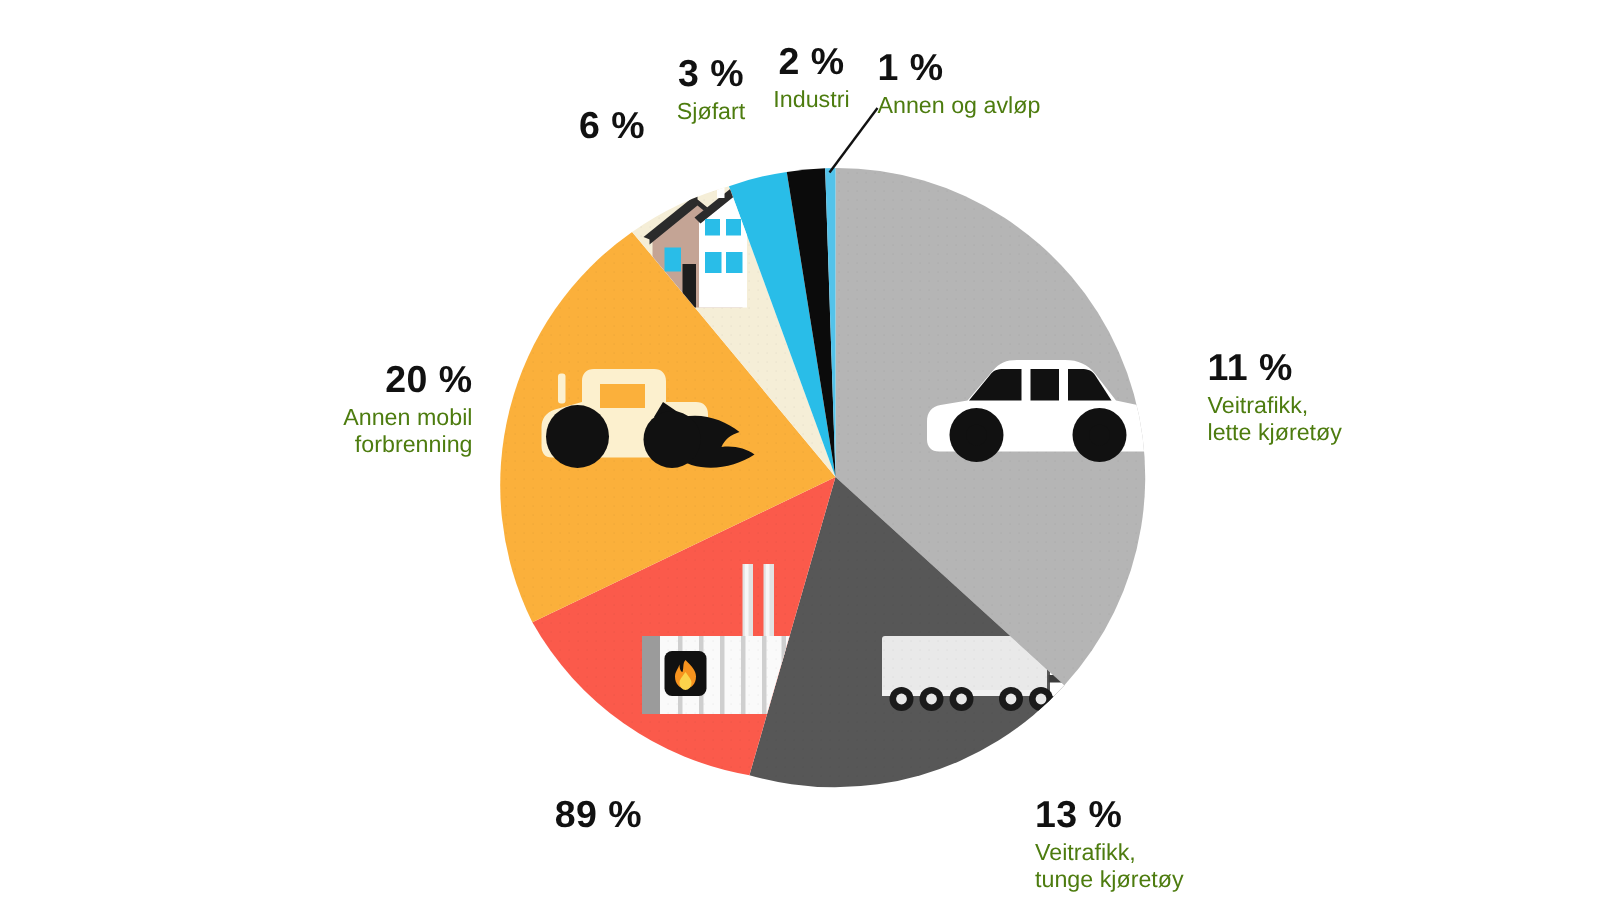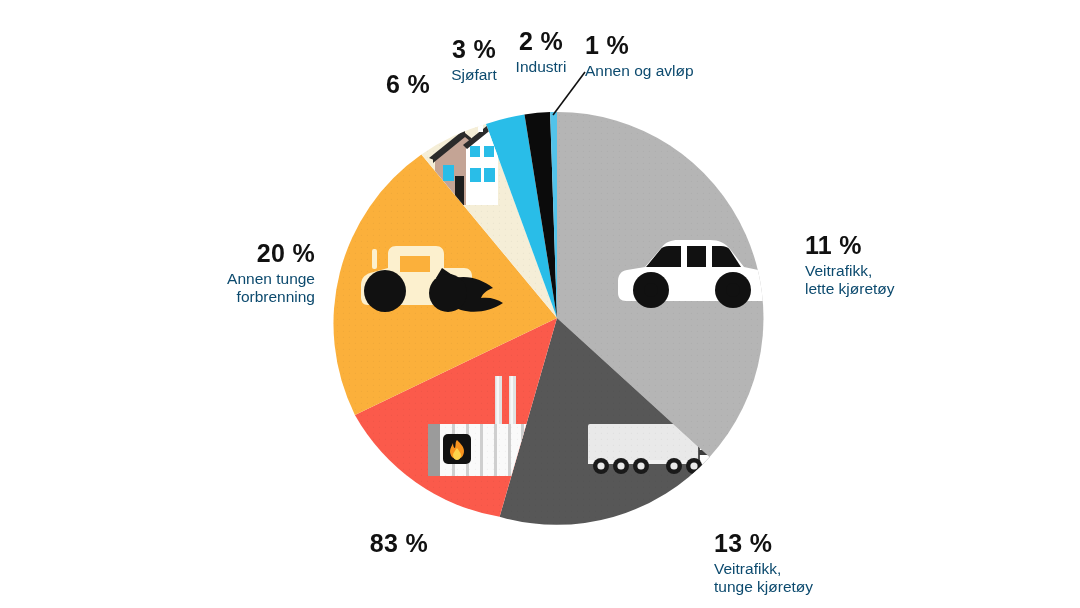--- a/index.html
+++ b/index.html
@@ -34,21 +34,21 @@
     font-weight: bold;
     font-size: 25px;
     letter-spacing: 0.3px;
     display: block;
     color: #111111;
     white-space: nowrap;
   }
   .label .name {
     font-size: 15.5px;
     display: block;
-    color: #0c4a6e;
+    color: #4d7c0f;
     white-space: pre-line;
     margin-top: 1px;
   }
   .label.align-right { text-align: right; }
   .label.align-left  { text-align: left; }
   .label.align-center{ text-align: center; }
 </style>
 </head>
 <body>
 
@@ -229,33 +229,33 @@
 
     <line x1="553" y1="115" x2="585" y2="72" stroke="#111111" stroke-width="1.6"></line>
   </svg>
 
   <div class="label align-left" style="left:805px; top:230px;">
     <span class="pct">11 %</span>
     <span class="name">Veitrafikk,
 lette kjøretøy</span>
   </div>
 
-  <div class="label align-left" style="left:690px; top:528px;margin-left:24px;">
+  <div class="label align-left" style="left:690px; top:528px;">
     <span class="pct">13 %</span>
     <span class="name">Veitrafikk,
 tunge kjøretøy</span>
   </div>
 
   <div class="label align-right" style="left:198px; width:230px; top:528px;">
-    <span class="pct">83 %</span>
+    <span class="pct">89 %</span>
   </div>
 
   <div class="label align-right" style="left:150px; width:165px; top:238px;">
     <span class="pct">20 %</span>
-    <span class="name">Annen tunge
+    <span class="name">Annen mobil
 forbrenning</span>
   </div>
 
   <div class="label align-right" style="left:270px; width:160px; top:69px;">
     <span class="pct">6 %</span>
   </div>
 
   <div class="label align-center" style="left:440px; width:68px; top:34px;">
     <span class="pct">3 %</span>
     <span class="name">Sjøfart</span>

